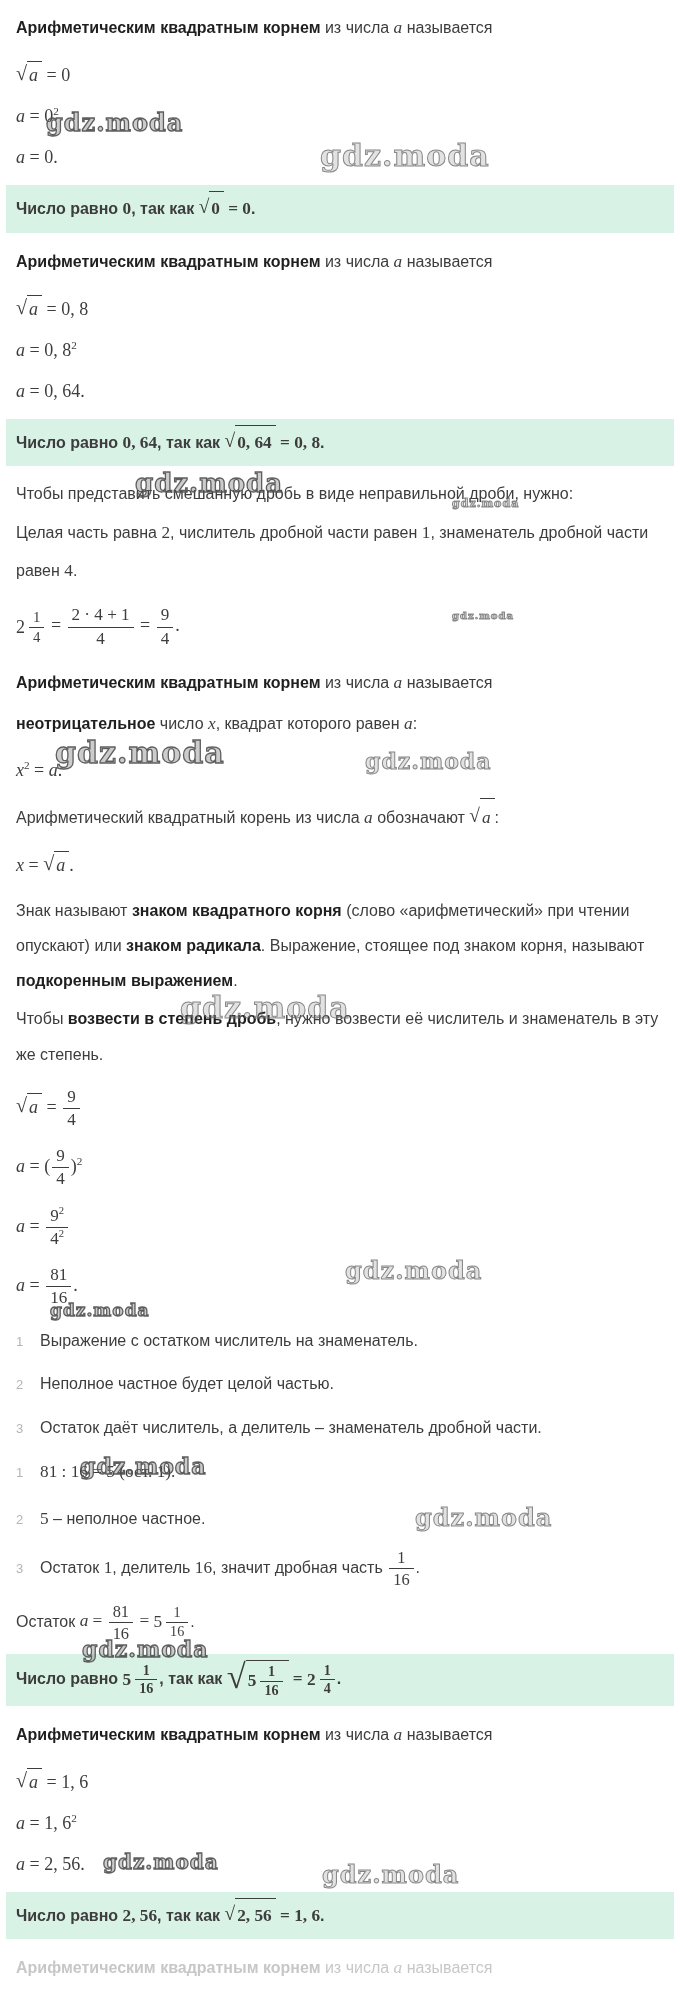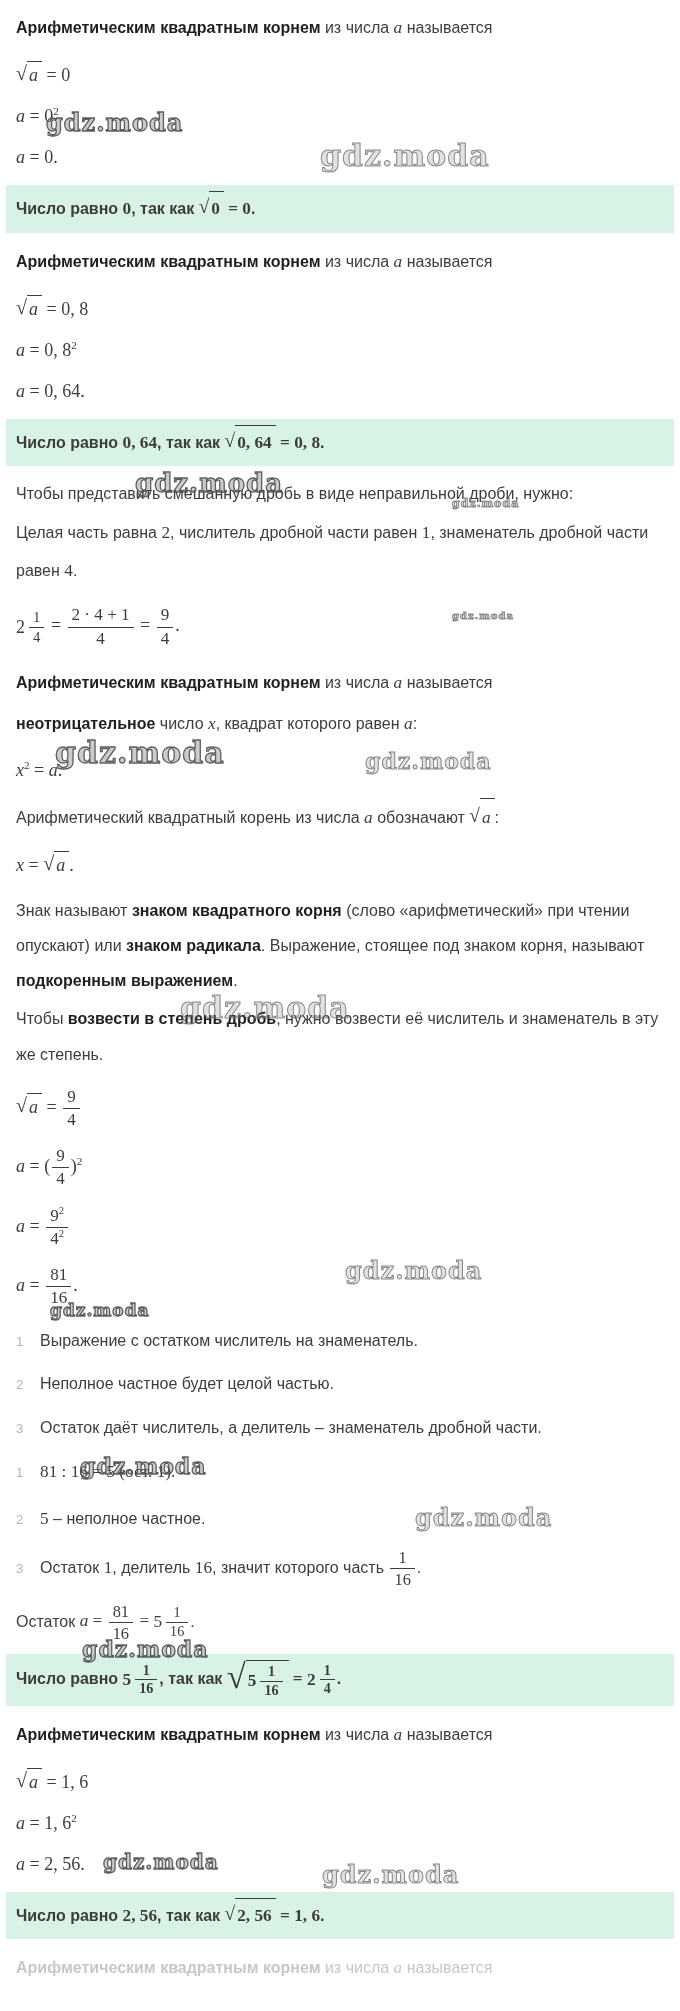--- a/index.html
+++ b/index.html
@@ -123,21 +123,21 @@
       <div class="item">
         <span class="inum">1</span>
         <span class="ibody"><span class="mathwrap"><span class="mtxt">81 : 16 = 5 (ост. 1).</span></span></span>
       </div>
       <div class="item">
         <span class="inum">2</span>
         <span class="ibody"><span class="mathwrap"><span class="mtxt">5</span></span><span class="rtext"> – неполное частное.</span></span>
       </div>
       <div class="item">
         <span class="inum">3</span>
-        <span class="ibody"><span class="rtext">Остаток </span><span class="mathwrap"><span class="mtxt">1</span></span><span class="rtext">, делитель </span><span class="mathwrap"><span class="mtxt">16</span></span><span class="rtext">, значит которого часть </span><span class="mathwrap"><span class="frac">
+        <span class="ibody"><span class="rtext">Остаток </span><span class="mathwrap"><span class="mtxt">1</span></span><span class="rtext">, делитель </span><span class="mathwrap"><span class="mtxt">16</span></span><span class="rtext">, значит дробная часть </span><span class="mathwrap"><span class="frac">
               <span class="num"><span class="mtxt">1</span></span>
               <span class="den"><span class="mtxt">16</span></span>
             </span></span><span class="rtext">.</span></span>
       </div>
       <div class="para"><span class="rtext">Остаток </span><span class="mathwrap"><span class="mvar">a</span><span class="mtxt"> = </span><span class="frac">
             <span class="num"><span class="mtxt">81</span></span>
             <span class="den"><span class="mtxt">16</span></span>
           </span><span class="mtxt"> = </span><span class="mixed">
             <span class="whole mtxt">5</span>
             <span class="frac">

